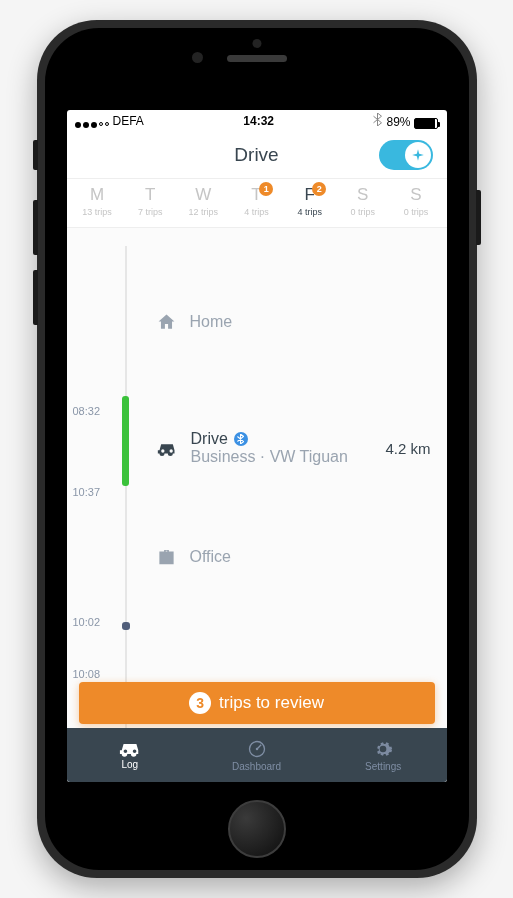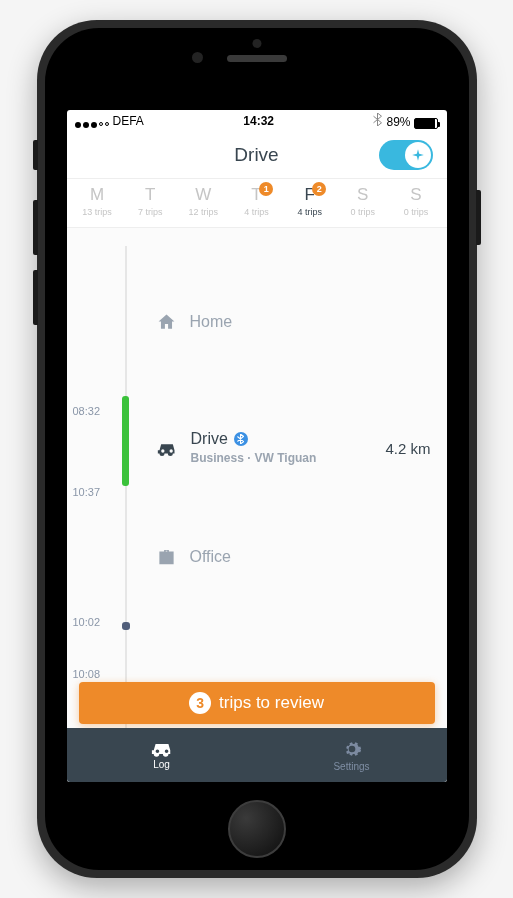--- a/index.html
+++ b/index.html
@@ -169,21 +169,21 @@
   .tl-item {
     position: absolute;
     left: 90px;
     right: 16px;
     display: flex;
     align-items: center;
     gap: 14px;
   }
   .tl-icon { color: #9aa4b0; }
   .tl-text .t1 { color: #394650; font-size: 16px; display: flex; align-items: center; gap: 6px; }
-  .tl-text .t2 { color: #9aa4b0; font-size: 12px; margin-top: 2px; font-weight: bold; }
+  .tl-text .t2 { color: #9aa4b0; font-size: 16px; margin-top: 2px; }
   .tl-text.muted .t1 { color: #9aa4b0; }
   .tl-right { margin-left: auto; color: #394650; font-size: 15px; }
   .bt-badge {
     width: 14px; height: 14px; background: #3b90e3; border-radius: 50%;
     color: #fff; font-size: 10px; display: inline-flex; align-items: center; justify-content: center;
   }
   
   .banner {
     position: absolute;
     left: 12px; right: 12px;
@@ -368,20 +368,28 @@
 
         <div class="tabbar" style="position:absolute; left:0; right:0; bottom:0;">
           <div class="tab active">
             <svg width="22" height="17" viewBox="0 0 24 18">
                 <path fill="currentColor" d="M5 12a2 2 0 104 0 2 2 0 00-4 0zm10 0a2 2 0 104 0 2 2 0 00-4 0zM3 11l2-7h14l2 7v4h-2a3 3 0 01-6 0H9a3 3 0 01-6 0H1v-4z"></path>
               </svg>
             <span>Log</span>
           </div>
           <div class="tab">
             <svg width="20" height="20" viewBox="0 0 24 24">
+                <circle cx="12" cy="12" r="9" fill="none" stroke="currentColor" stroke-width="1.6"></circle>
+                <path d="M12 12l5-5" stroke="currentColor" stroke-width="1.6"></path>
+                <circle cx="12" cy="12" r="1.5" fill="currentColor"></circle>
+              </svg>
+            <span>Dashboard</span>
+          </div>
+          <div class="tab">
+            <svg width="20" height="20" viewBox="0 0 24 24">
                 <path fill="currentColor" d="M12 8a4 4 0 100 8 4 4 0 000-8zm9 4l2 1-1 3-2-.5a9 9 0 01-1.5 1.5l.5 2-3 1-1-2a9 9 0 01-2 0l-1 2-3-1 .5-2A9 9 0 018 17.5L6 18l-1-3 2-1a9 9 0 010-2l-2-1 1-3 2 .5A9 9 0 019.5 7L9 5l3-1 1 2a9 9 0 012 0l1-2 3 1-.5 2A9 9 0 0120 9.5l2-.5 1 3-2 1a9 9 0 010 2z" opacity="0.95"></path>
               </svg>
             <span>Settings</span>
           </div>
         </div>
       </div>
 
     </div>
   </div>
 </div>

